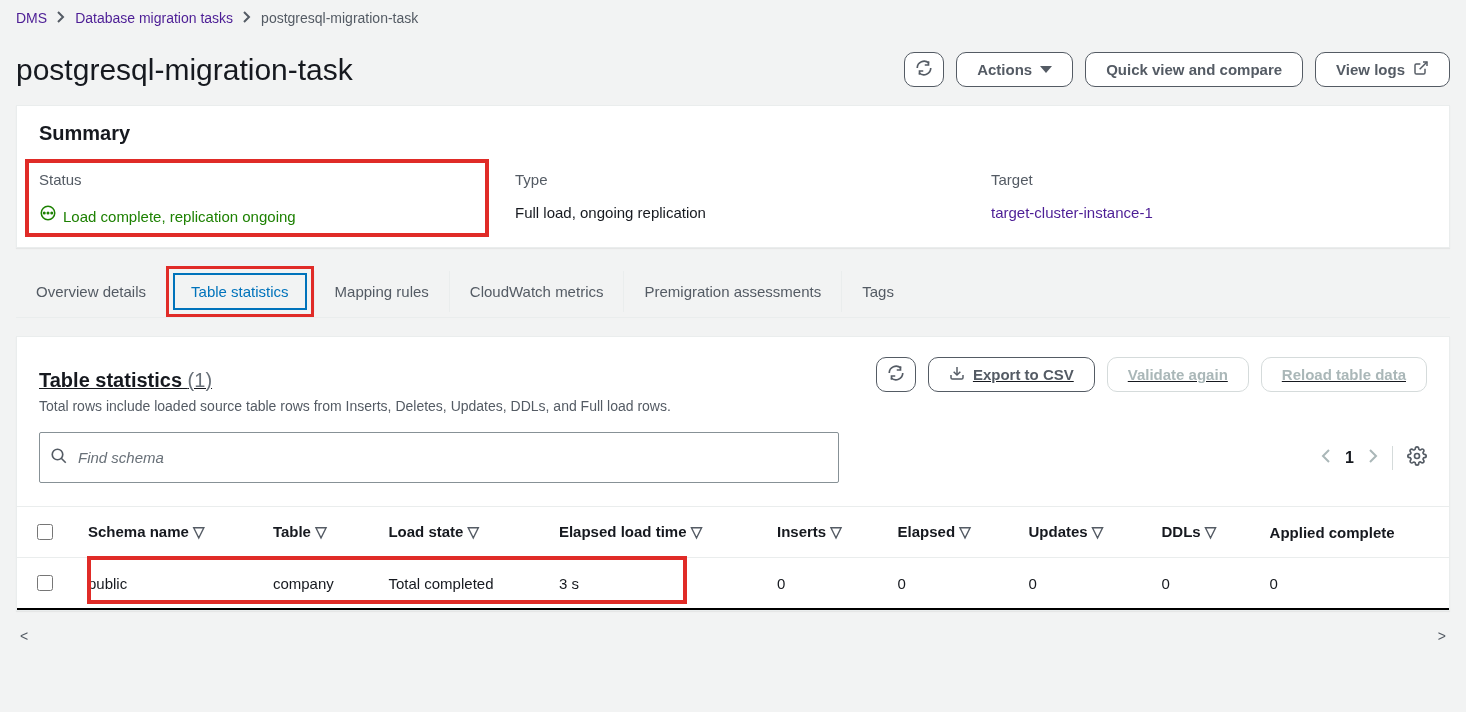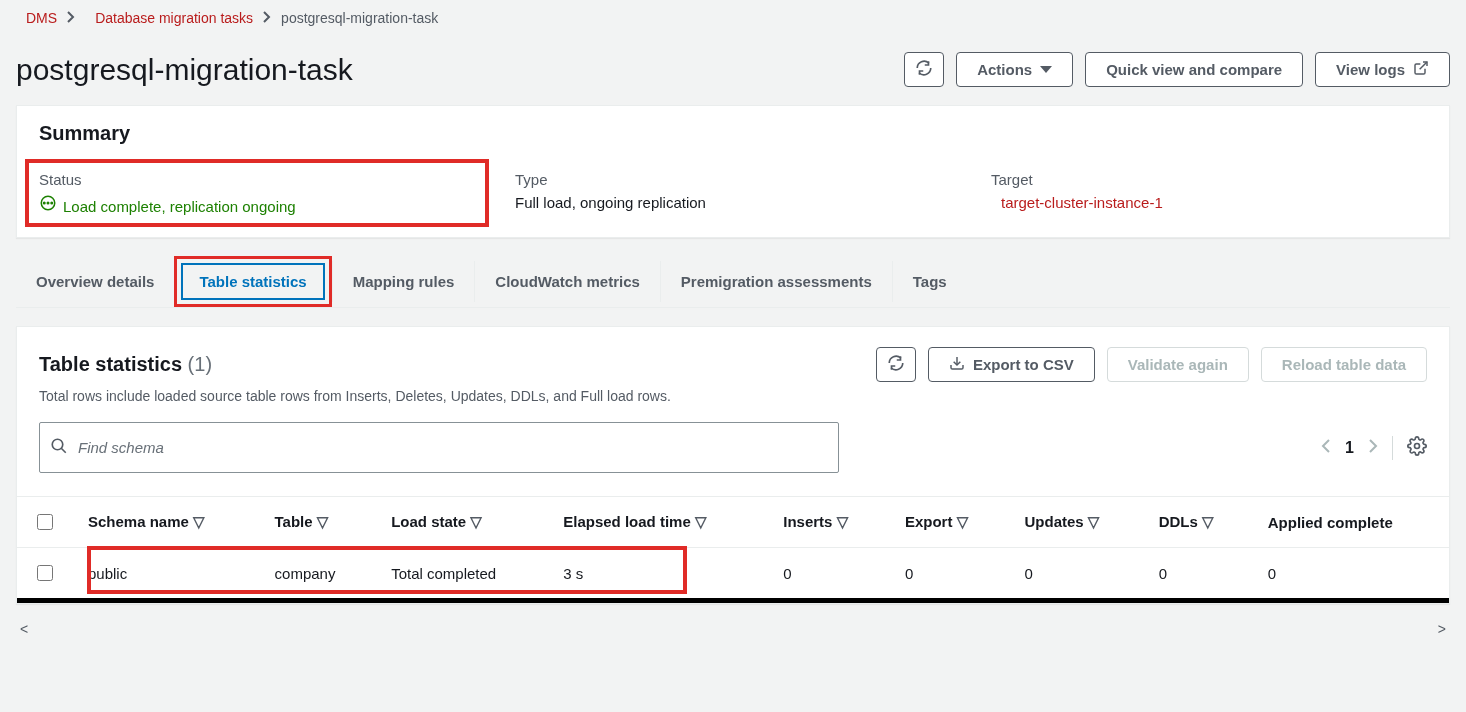--- a/index.html
+++ b/index.html
@@ -1,73 +1,73 @@
 <!DOCTYPE html>
 <html><head>
 <meta charset="utf-8">
 <style>
   * { box-sizing: border-box; font-family: "Amazon Ember", "Helvetica Neue", Arial, sans-serif; }
   body { margin: 0; background: #f2f3f3; color: #16191f; font-size: 14px; }
   .page { padding: 10px 16px; }
-  a { color: #b91c1c; text-decoration: none; margin-left: 10px; }
+  a { color: #4c1d95; text-decoration: none; }
 
   
   .breadcrumb { display: flex; align-items: center; gap: 10px; font-size: 14px; margin-bottom: 26px; }
   .breadcrumb .sep { color: #545b64; }
   .breadcrumb .current { color: #545b64; }
 
   
   .header-row { display: flex; align-items: center; justify-content: space-between; margin-bottom: 18px; }
   .page-title { font-size: 30px; font-weight: 400; margin: 0; }
   .header-actions { display: flex; gap: 12px; }
-  .btn { background: #fff; border: 1px solid #545b64; border-radius: 4px; padding: 6px 20px; font-size: 15px; font-weight: 700; color: #545b64; cursor: pointer; display: inline-flex; align-items: center; gap: 8px; }
+  .btn { background: #fff; border: 1px solid #545b64; border-radius: 10px; padding: 6px 20px; font-size: 15px; font-weight: 700; color: #545b64; cursor: pointer; display: inline-flex; align-items: center; gap: 8px; }
   .btn.icon-only { padding: 6px 10px; }
   .btn[disabled] { color: #aab7b8; border-color: #d5dbdb; cursor: not-allowed; background: #fff; }
   .caret-down { width: 0; height: 0; border-left: 6px solid transparent; border-right: 6px solid transparent; border-top: 7px solid currentColor; display: inline-block; }
 
   
   .panel { background: #fff; border: 1px solid #eaeded; box-shadow: 0 1px 1px rgba(0,0,0,.05); margin-bottom: 18px; }
   .panel-header { padding: 16px 22px 8px; font-size: 20px; font-weight: 700; }
   .panel-body { padding: 0 22px 22px; }
 
   .summary-grid { display: flex; gap: 40px; padding: 18px 0 0; }
   .summary-cell { flex: 1; }
   .summary-cell.boxed { border: 4px solid #e02b27; padding: 8px 10px; margin: -12px -14px; }
-  .summary-label { color: #545b64; font-size: 15px; margin-bottom: 6px; }
+  .summary-label { color: #545b64; font-size: 15px; margin-bottom: 16px; }
   .summary-value { font-size: 15px; }
   .status-green { color: #1d8102; font-weight: 400; display: inline-flex; align-items: flex-end; gap: 6px; }
 
   
   .tabs { display: flex; align-items: center; gap: 0; border-bottom: 1px solid #eaeded; margin-bottom: 18px; }
-  .tab { padding: 12px 20px; font-size: 15px; font-weight: 700; color: #545b64; border-left: 1px solid #eaeded; cursor: pointer; }
+  .tab { padding: 12px 20px; font-size: 15px; font-weight: 400; color: #545b64; border-left: 1px solid #eaeded; cursor: pointer; }
   .tab:first-child { border-left: none; }
   .tab.active-wrap { border: 3px solid #e02b27; padding: 4px; }
   .tab.active { color: #0073bb; border: 2px solid #0073bb; padding: 8px 16px; }
 
   
-  .stats-head { display: flex; justify-content: space-between; align-items: center; padding: 20px 22px 4px; }
+  .stats-head { display: flex; justify-content: space-between; align-items: flex-end; padding: 20px 22px 4px; text-decoration: underline; }
   .stats-title { font-size: 20px; font-weight: 700; }
   .stats-title .count { color: #687078; font-weight: 400; }
   .stats-sub { color: #545b64; font-size: 14px; padding: 2px 22px 14px; }
   .stats-actions { display: flex; gap: 12px; }
 
   .filter-row { display: flex; align-items: center; justify-content: space-between; padding: 4px 22px 14px; gap: 16px; }
   .search-wrap { display: flex; align-items: center; gap: 8px; border: 1px solid #879196; border-radius: 2px; padding: 14px 10px; flex: 1; max-width: 800px; }
   .search-wrap input { border: none; outline: none; font-size: 15px; flex: 1; color: #16191f; }
   .search-wrap input::placeholder { color: #687078; font-style: italic; }
   .pager { display: flex; align-items: center; gap: 14px; color: #687078; font-size: 16px; }
   .pager .num { color: #16191f; font-weight: 700; }
   .pager .chev { cursor: pointer; }
   .gear { cursor: pointer; color: #545b64; border-left: 1px solid #d5dbdb; padding-left: 14px; }
 
   
   .table-scroll { overflow-x: auto; border-top: 1px solid #eaeded; margin-top: 9px; }
   table { width: 100%; border-collapse: collapse; min-width: 1420px; }
   th { text-align: left; padding: 14px 16px; font-size: 15px; font-weight: 700; color: #16191f; border-bottom: 1px solid #eaeded; white-space: nowrap; }
-  td { padding: 14px 16px; font-size: 15px; border-bottom: 5px solid #000000; white-space: nowrap; }
+  td { padding: 14px 16px; font-size: 15px; border-bottom: 2px solid #000000; white-space: nowrap; }
   .checkbox { width: 48px; text-align: center; }
   input[type=checkbox] { width: 16px; height: 16px; }
   th .tri { color:#545b64; }
 
   .highlight-cells { position: relative; }
   .hl-box { position: absolute; border: 4px solid #e02b27; pointer-events: none; }
 
   .bottom-scroll { height: 14px; background: #f2f3f3; display:flex; align-items:center; }
   .bottom-scroll .arrow { color:#545b64; padding:0 4px; }
 </style>
@@ -235,21 +235,21 @@
     <div class="table-scroll highlight-cells">
       <table>
         <thead>
           <tr>
             <th class="checkbox"><input type="checkbox" style=""></th>
             <th><span>Schema name</span> <span class="tri">▽</span></th>
             <th><span>Table</span> <span class="tri">▽</span></th>
             <th><span>Load state</span> <span class="tri">▽</span></th>
             <th><span>Elapsed load time</span> <span class="tri">▽</span></th>
             <th><span>Inserts</span> <span class="tri">▽</span></th>
-            <th><span>Export</span> <span class="tri">▽</span></th>
+            <th><span>Elapsed</span> <span class="tri">▽</span></th>
             <th><span>Updates</span> <span class="tri">▽</span></th>
             <th><span>DDLs</span> <span class="tri">▽</span></th>
             <th><span>Applied complete</span></th>
           </tr>
         </thead>
         <tbody>
           <tr>
             <td class="checkbox"><input type="checkbox" style=""></td>
             <td>public</td>
             <td>company</td>

